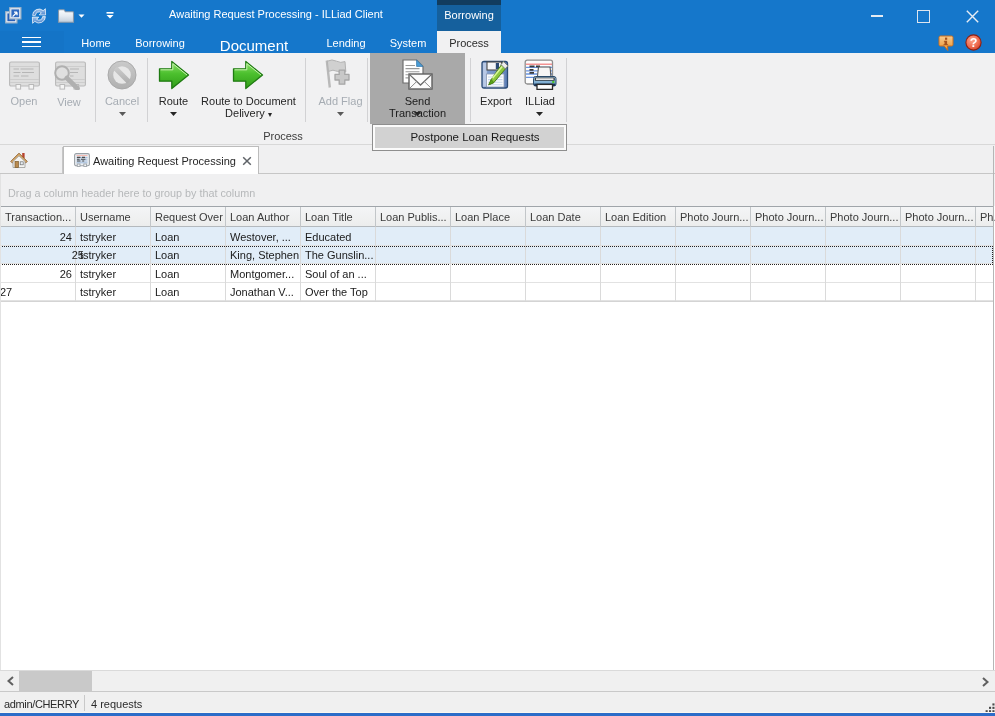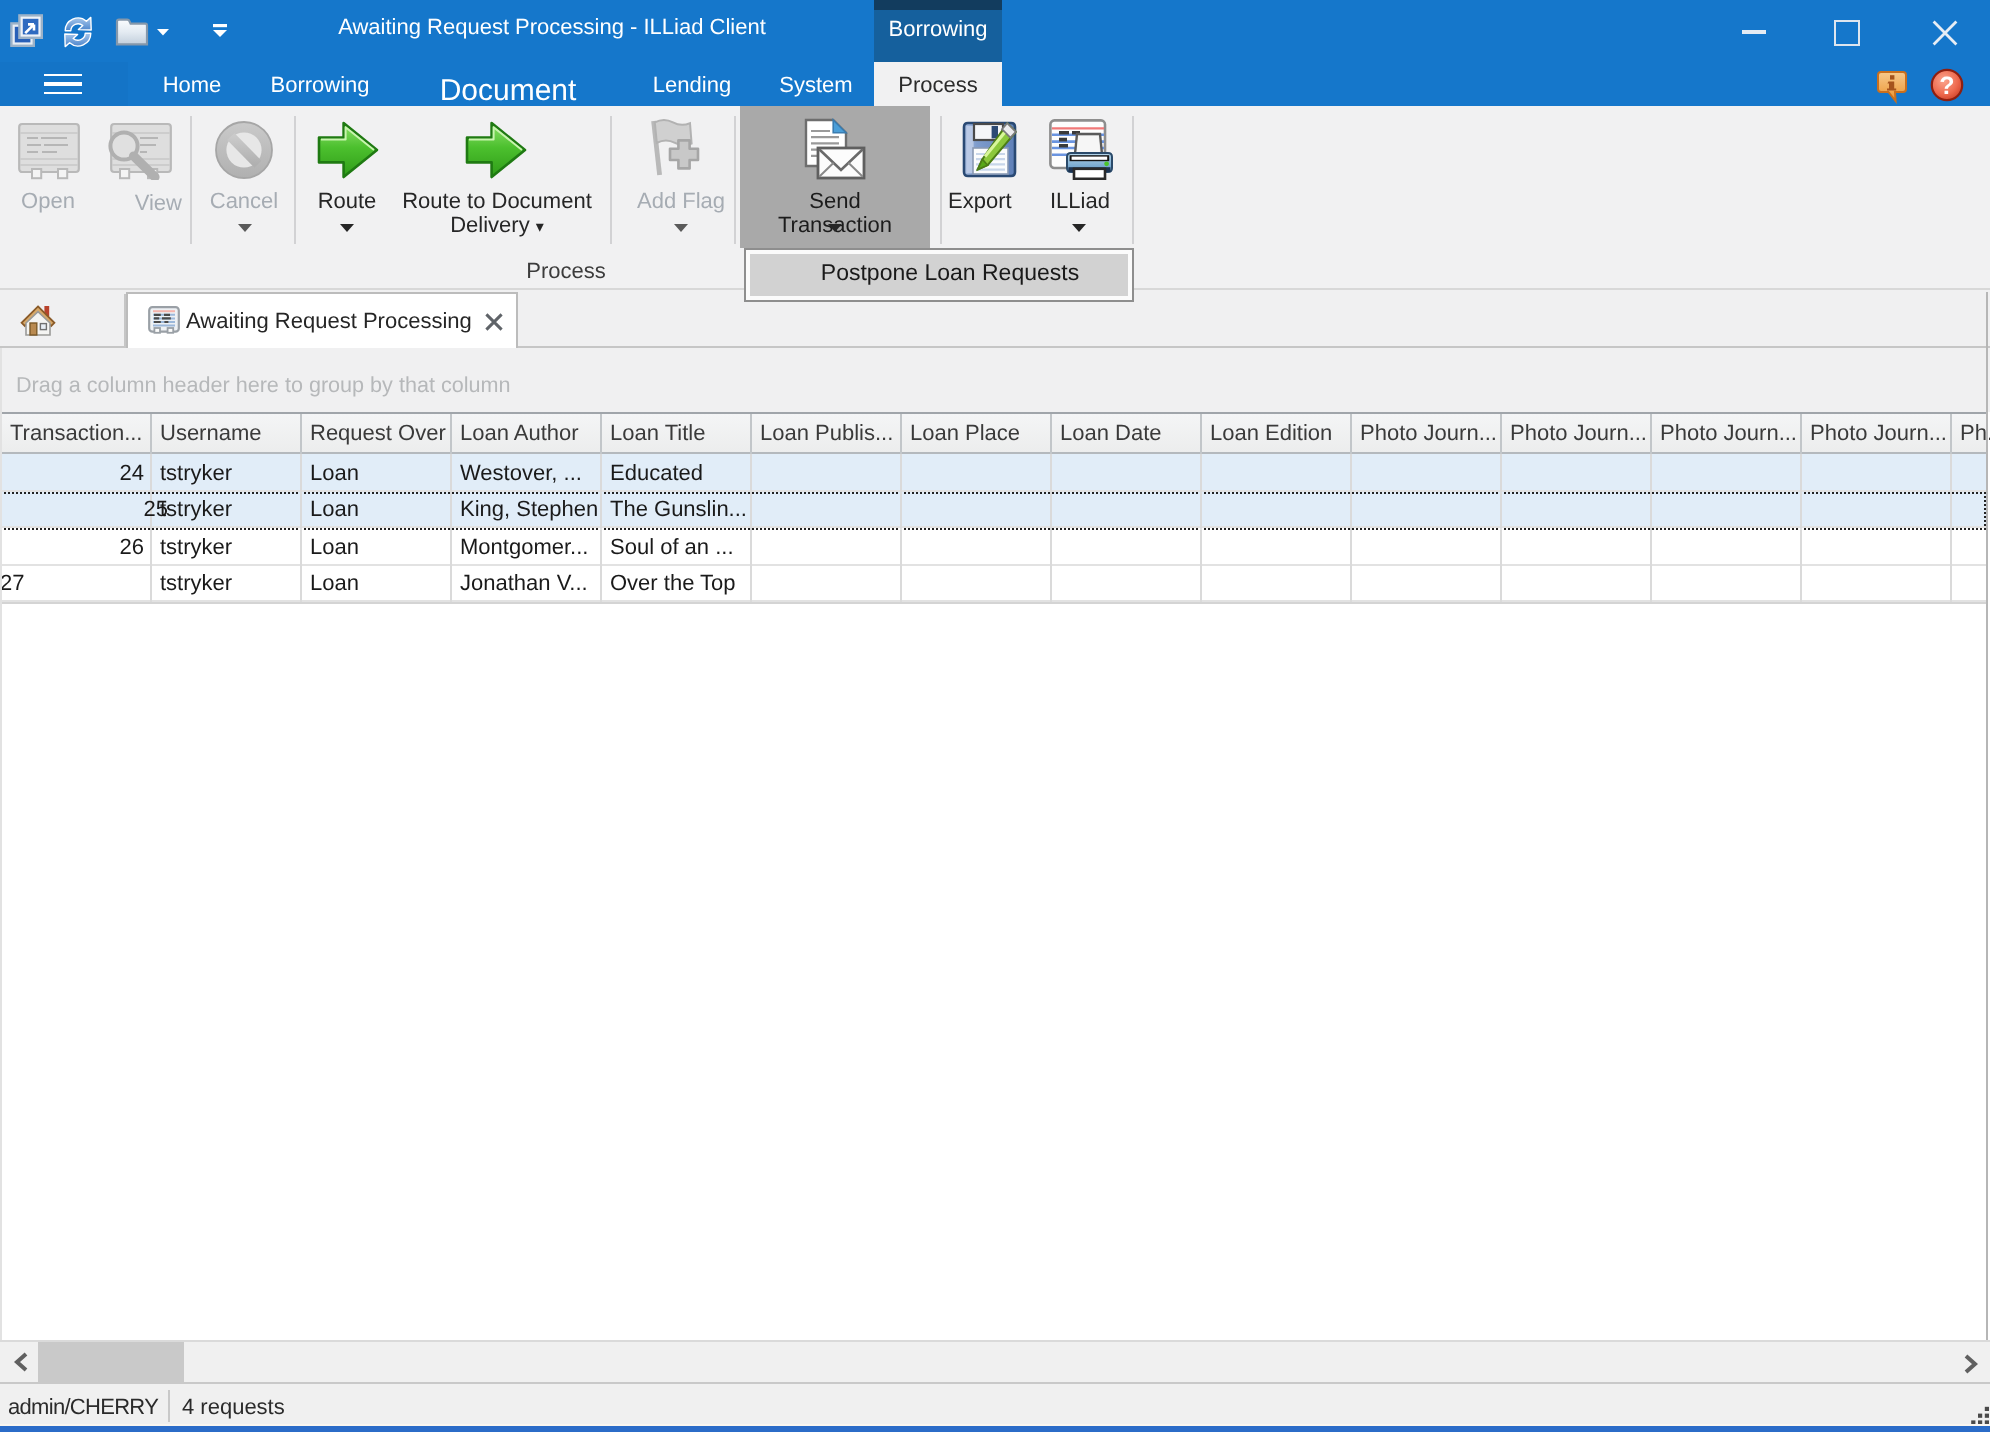--- a/index.html
+++ b/index.html
@@ -102,27 +102,27 @@
 <div class="abs" style="left:95px;top:58px;width:1px;height:64px;background:#d2d2d4;"></div>
 <div class="abs" style="left:147px;top:58px;width:1px;height:64px;background:#d2d2d4;"></div>
 <div class="abs" style="left:305px;top:58px;width:1px;height:64px;background:#d2d2d4;"></div>
 <div class="abs" style="left:367px;top:58px;width:1px;height:64px;background:#d2d2d4;"></div>
 <div class="abs" style="left:470px;top:58px;width:1px;height:64px;background:#d2d2d4;"></div>
 <div class="abs" style="left:566px;top:58px;width:1px;height:64px;background:#d2d2d4;"></div>
 
 <div class="abs" style="left:370px;top:53px;width:95px;height:71px;background:#a9a9a9;"></div>
 
 <div class="abs" style="left:2px;top:95px;width:44px;text-align:center;color:#a6acb3;font-size:11px;">Open</div>
-<div class="abs" style="left:47px;top:96px;width:44px;text-align:right;color:#a6acb3;font-size:11px;">View</div>
+<div class="abs" style="left:47px;top:96px;width:44px;text-align:center;color:#a6acb3;font-size:11px;">View</div>
 <div class="abs" style="left:100px;top:95px;width:44px;text-align:center;color:#a6acb3;font-size:11px;">Cancel</div>
 <div class="abs" style="left:151px;top:95px;width:45px;text-align:center;color:#262626;font-size:11px;">Route</div>
 <div class="abs" style="left:200px;top:95px;width:97px;text-align:center;color:#262626;font-size:11px;line-height:12px;">Route to Document<br>Delivery <span style="font-size:8px;">▾</span></div>
 <div class="abs" style="left:316px;top:95px;width:49px;text-align:center;color:#a6acb3;font-size:11px;">Add Flag</div>
 <div class="abs" style="left:375px;top:95px;width:85px;text-align:center;color:#1c1c1c;font-size:11px;">Send Transaction</div>
-<div class="abs" style="left:474px;top:95px;width:44px;text-align:left;color:#262626;font-size:11px;">Export</div>
+<div class="abs" style="left:474px;top:95px;width:44px;text-align:center;color:#262626;font-size:11px;">Export</div>
 <div class="abs" style="left:518px;top:95px;width:44px;text-align:center;color:#262626;font-size:11px;">ILLiad</div>
 
 <svg class="abs" style="left:119px;top:112px" width="7" height="4" viewBox="0 0 7 4">
     <path d="M0 0 h7 l-3.5 4 Z" fill="#5a5a5a"></path>
   </svg>
 <svg class="abs" style="left:170px;top:112px" width="7" height="4" viewBox="0 0 7 4">
     <path d="M0 0 h7 l-3.5 4 Z" fill="#262626"></path>
   </svg>
 <svg class="abs" style="left:337px;top:112px" width="7" height="4" viewBox="0 0 7 4">
     <path d="M0 0 h7 l-3.5 4 Z" fill="#5a5a5a"></path>

